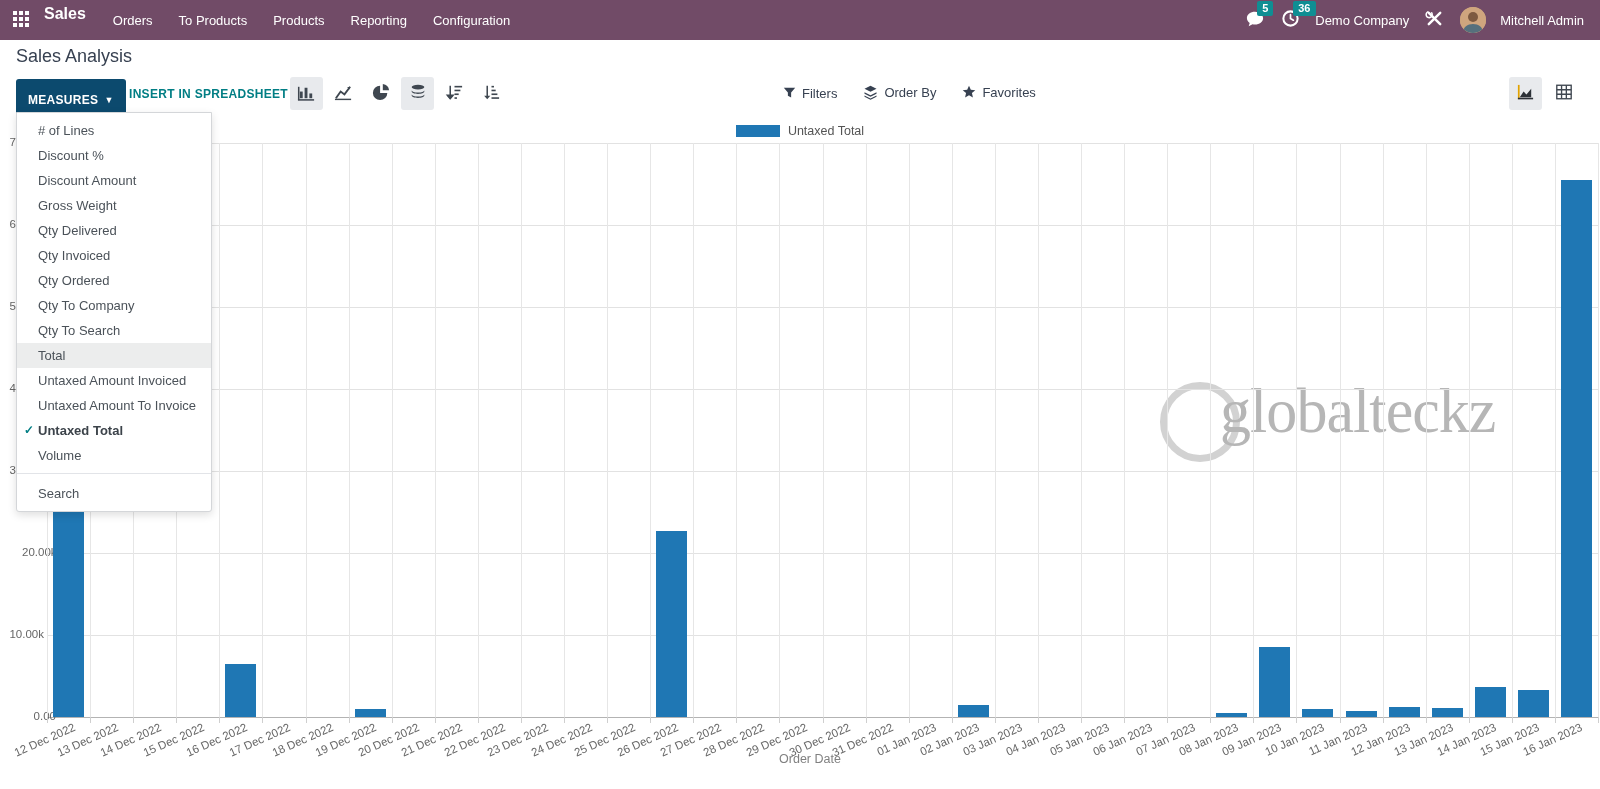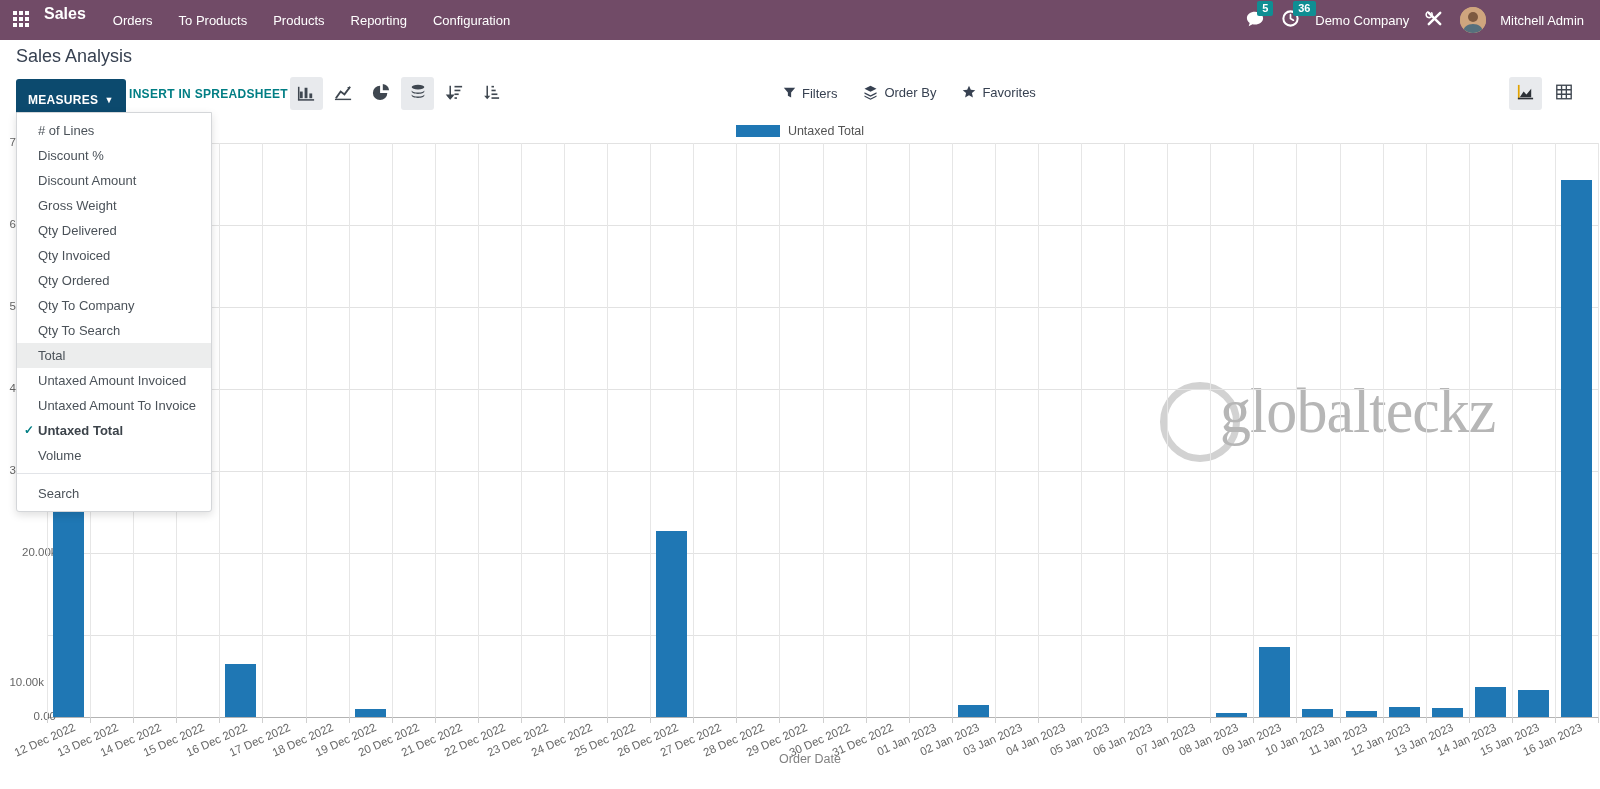--- a/index.html
+++ b/index.html
@@ -97,21 +97,21 @@
     </div>
     <div class="watermark">
       <div class="wm-circle"></div>
       <div class="wm-text">globalteckz</div>
     </div>
     <div class="xaxis-title">Order Date</div>
     <div id="chart-dyn">
         <div class="hgrid baseline" style="left: 47px; width: 1551px; top: 717px;"></div>
         <div class="ylabel" style="left: 12px; top: 710px;">0.00</div>
         <div class="hgrid" style="left: 47px; width: 1551px; top: 635px;"></div>
-        <div class="ylabel" style="left: 0px; top: 628px; margin-top: 48px;">10.00k</div>
+        <div class="ylabel" style="left: 0px; top: 628px;">10.00k</div>
         <div class="hgrid" style="left: 47px; width: 1551px; top: 553px;"></div>
         <div class="ylabel" style="left: 0px; top: 546px; padding-left: 22px;">20.00k</div>
         <div class="hgrid" style="left: 47px; width: 1551px; top: 471px;"></div>
         <div class="ylabel" style="left: 0px; top: 464px;">30.00k</div>
         <div class="hgrid" style="left: 47px; width: 1551px; top: 389px;"></div>
         <div class="ylabel" style="left: 0px; top: 382px;">40.00k</div>
         <div class="hgrid" style="left: 47px; width: 1551px; top: 307px;"></div>
         <div class="ylabel" style="left: 0px; top: 300px;">50.00k</div>
         <div class="hgrid" style="left: 47px; width: 1551px; top: 225px;"></div>
         <div class="ylabel" style="left: 0px; top: 218px;">60.00k</div>

